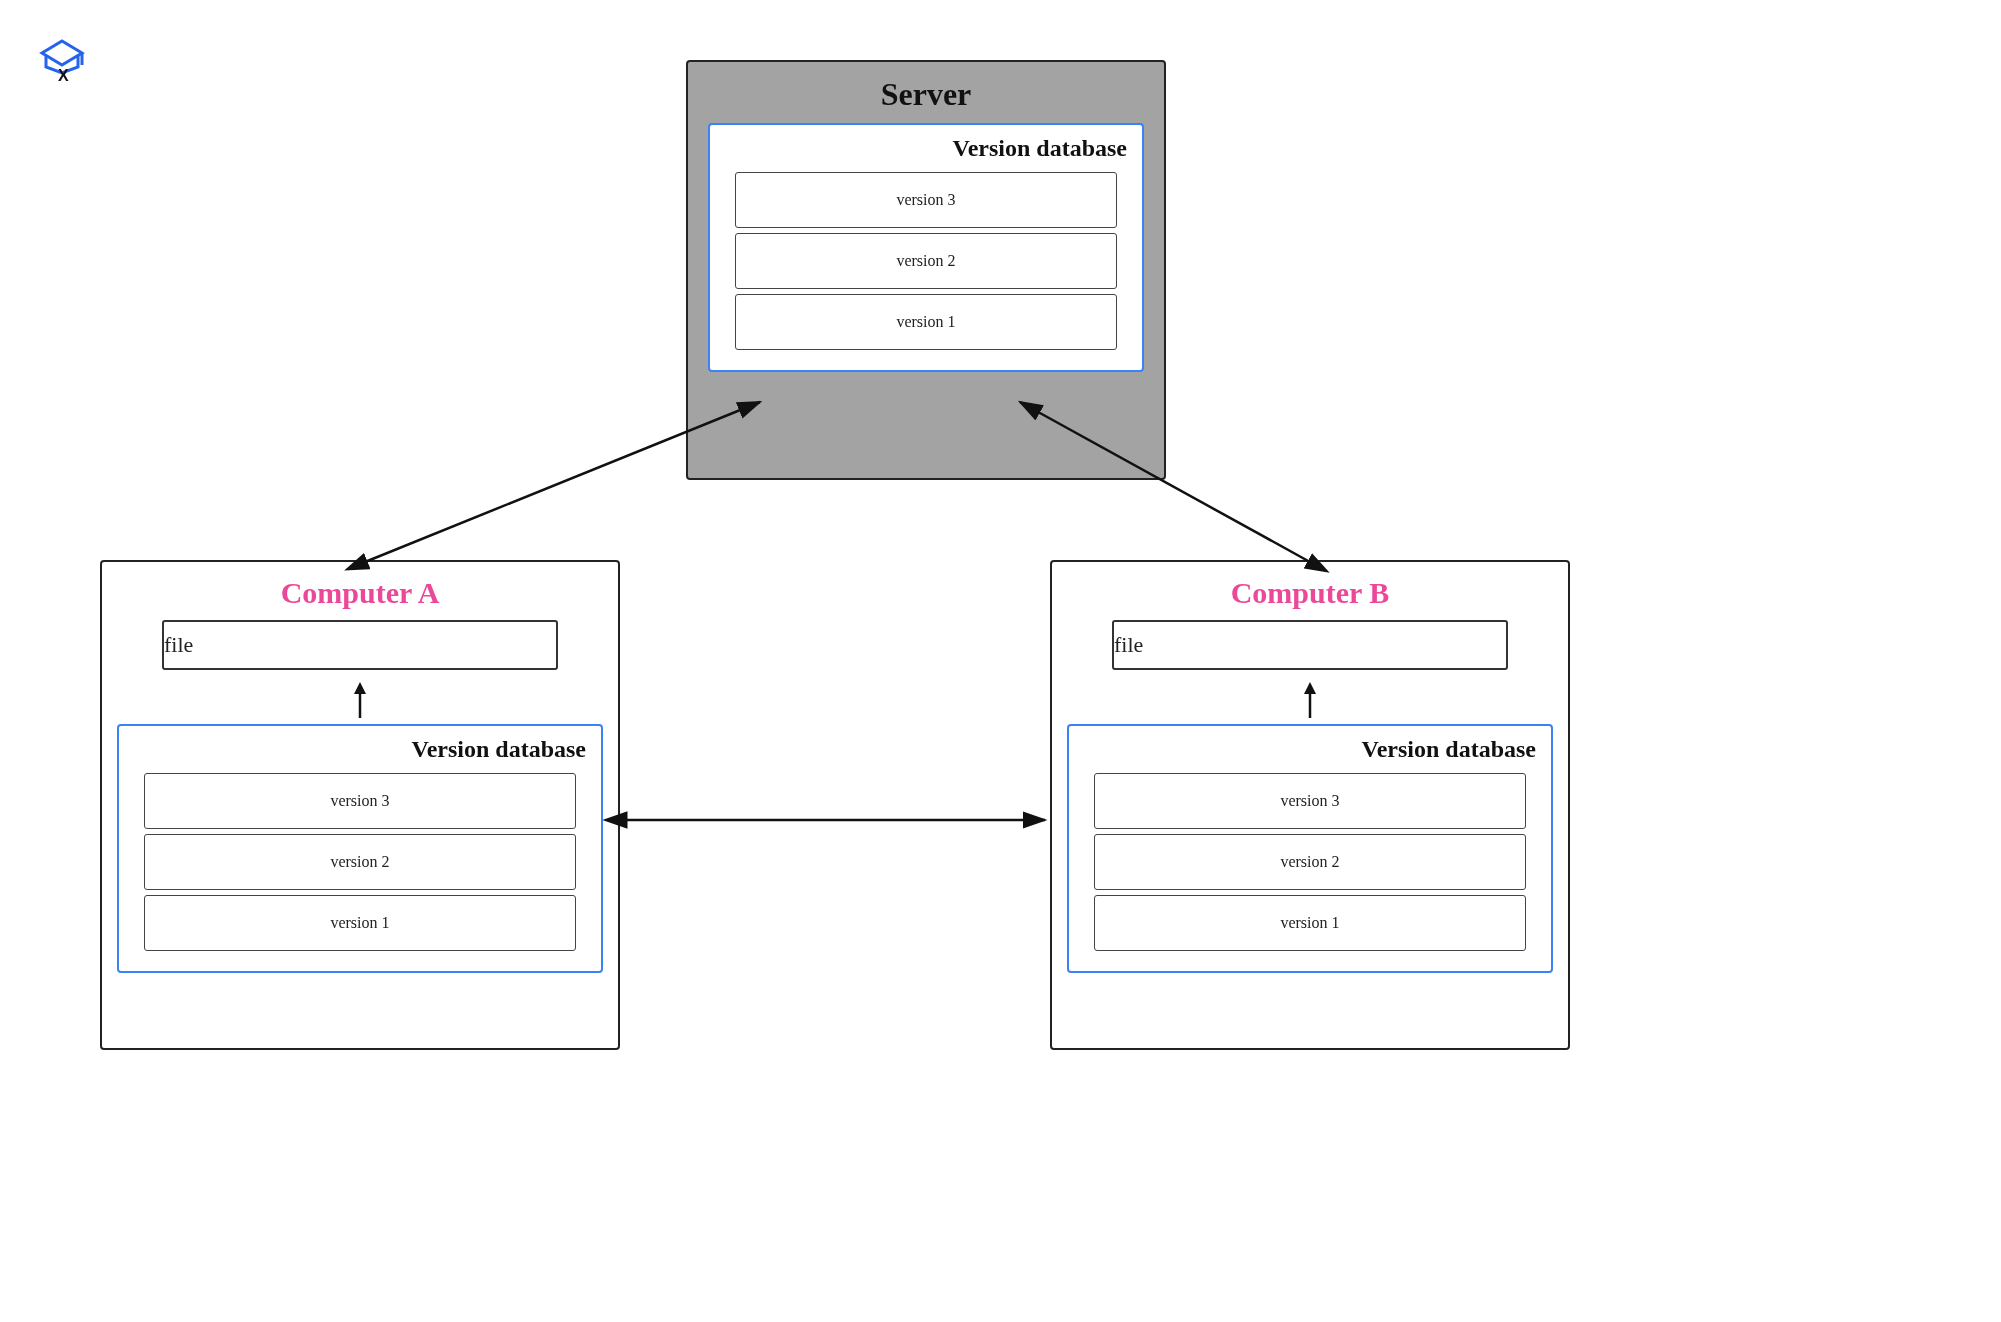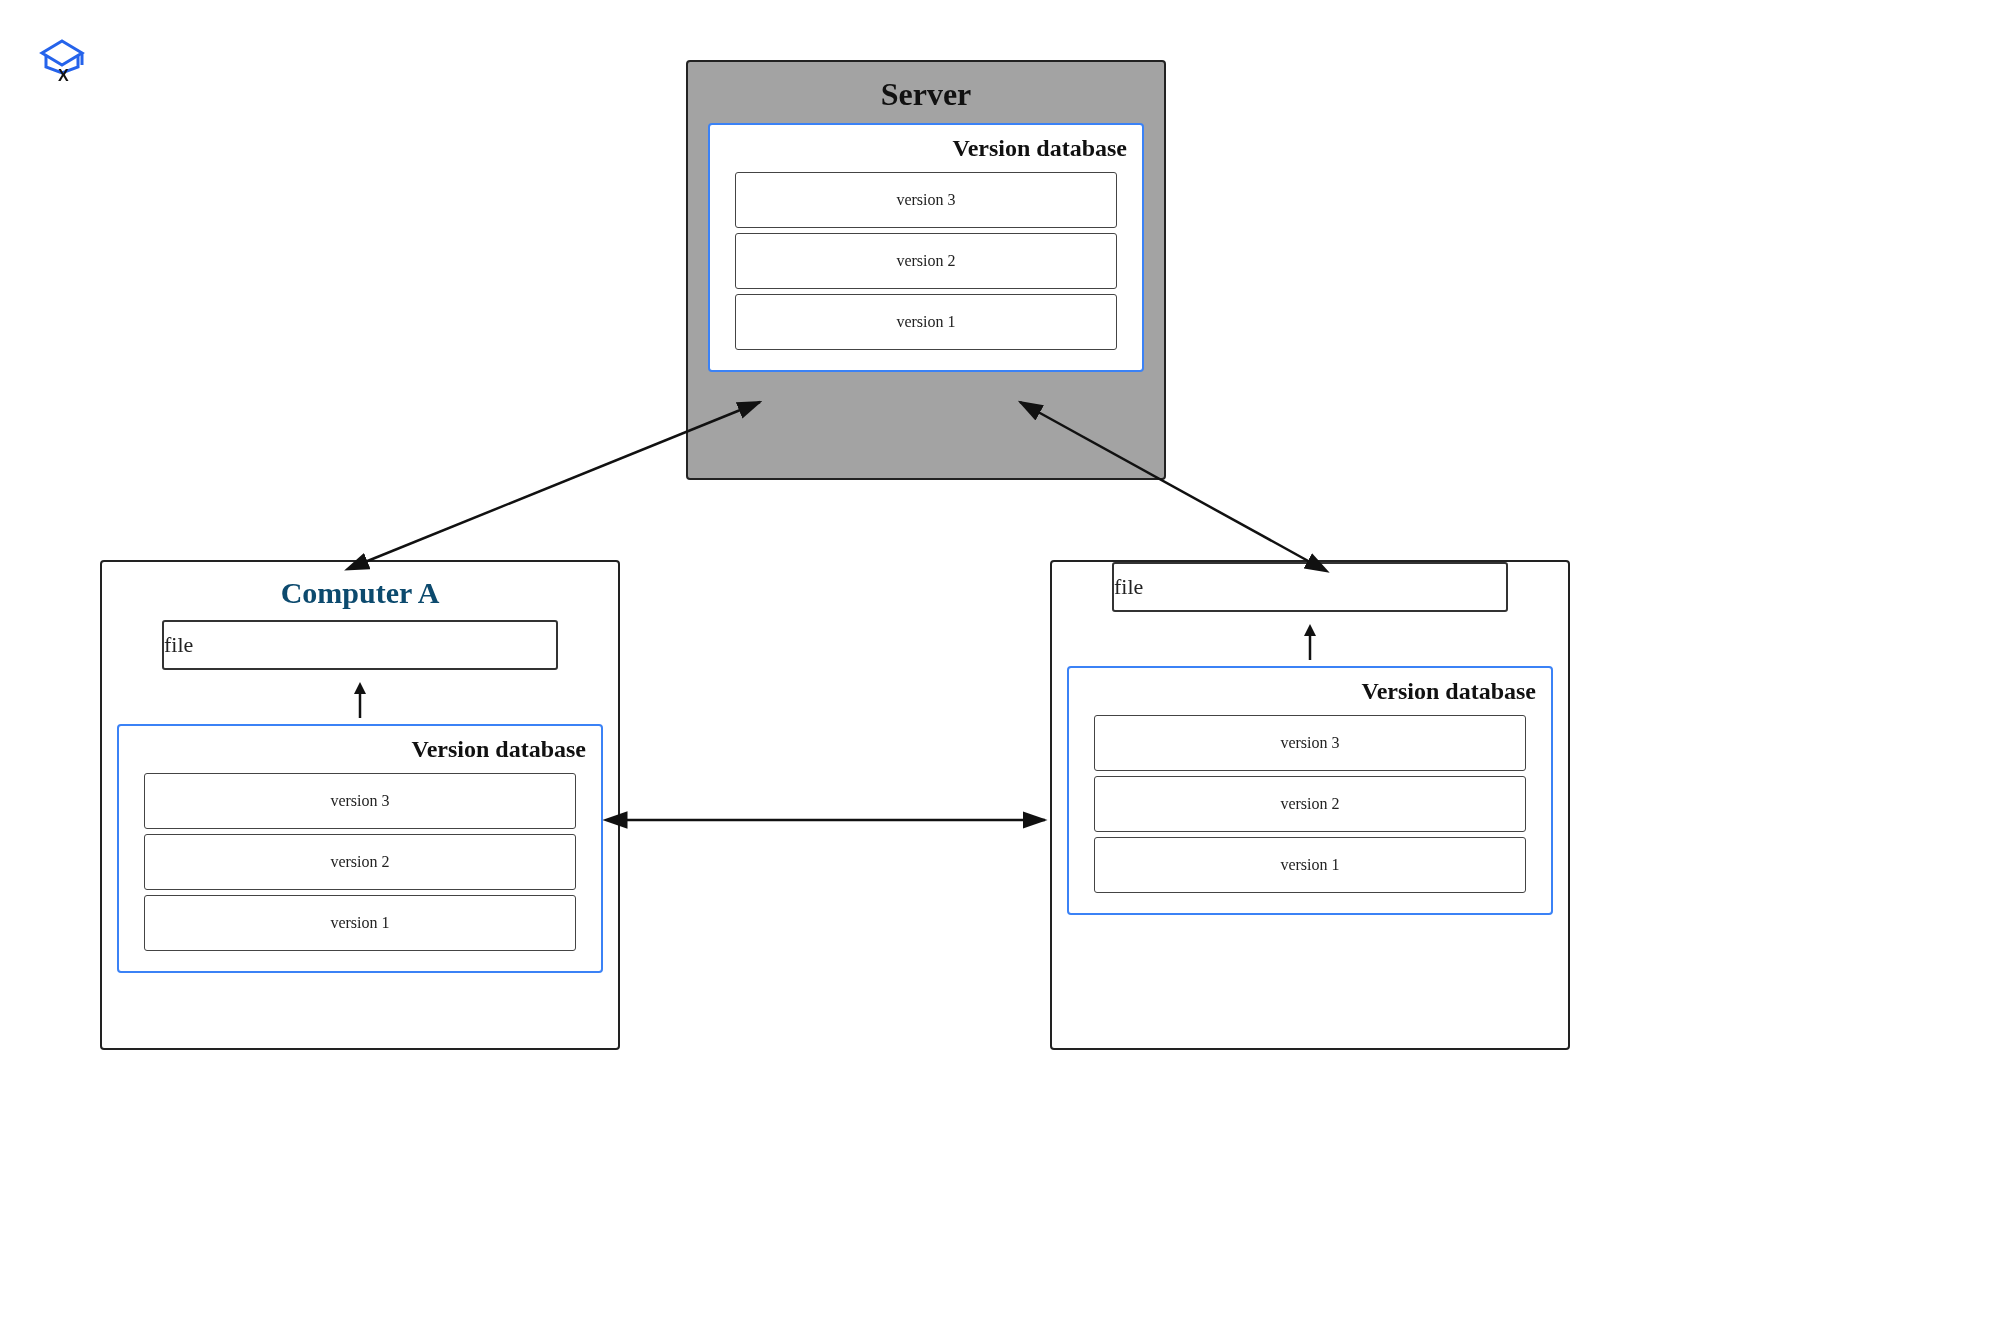--- a/index.html
+++ b/index.html
@@ -90,21 +90,21 @@
       background: #fff;
     }
 
     .computer-title {
       text-align: center;
       font-family: 'Segoe Script', 'Comic Sans MS', cursive;
       font-size: 30px;
       font-weight: bold;
       margin-top: 14px;
       margin-bottom: 10px;
-      color: #0c4a6e;
+      color: #ec4899;
     }
 
     .file-box {
       border: 2px solid #333;
       border-radius: 3px;
       padding: 10px 0;
       margin: 0 60px 10px 60px;
       font-family: 'Segoe Script', 'Comic Sans MS', cursive;
       font-size: 22px;
       background: #fff;
@@ -164,20 +164,21 @@
   </div>
   <div class="version-db-box" style="margin:0 15px;">
     <div class="version-db-title">Version database</div>
     <div class="version-item">version 3</div>
     <div class="version-item">version 2</div>
     <div class="version-item">version 1</div>
   </div>
 </div>
 
 <div class="computer-b-box">
+  <div class="computer-title">Computer B</div>
   <div class="file-box">file</div>
 
   <div style="display:flex; justify-content:center; margin-bottom:4px;">
     <svg width="30" height="40">
       <line x1="15" y1="38" x2="15" y2="8" stroke="#111" stroke-width="2.5"></line>
       <polygon points="15,2 9,14 21,14" fill="#111"></polygon>
     </svg>
   </div>
   <div class="version-db-box" style="margin:0 15px;">
     <div class="version-db-title">Version database</div>

